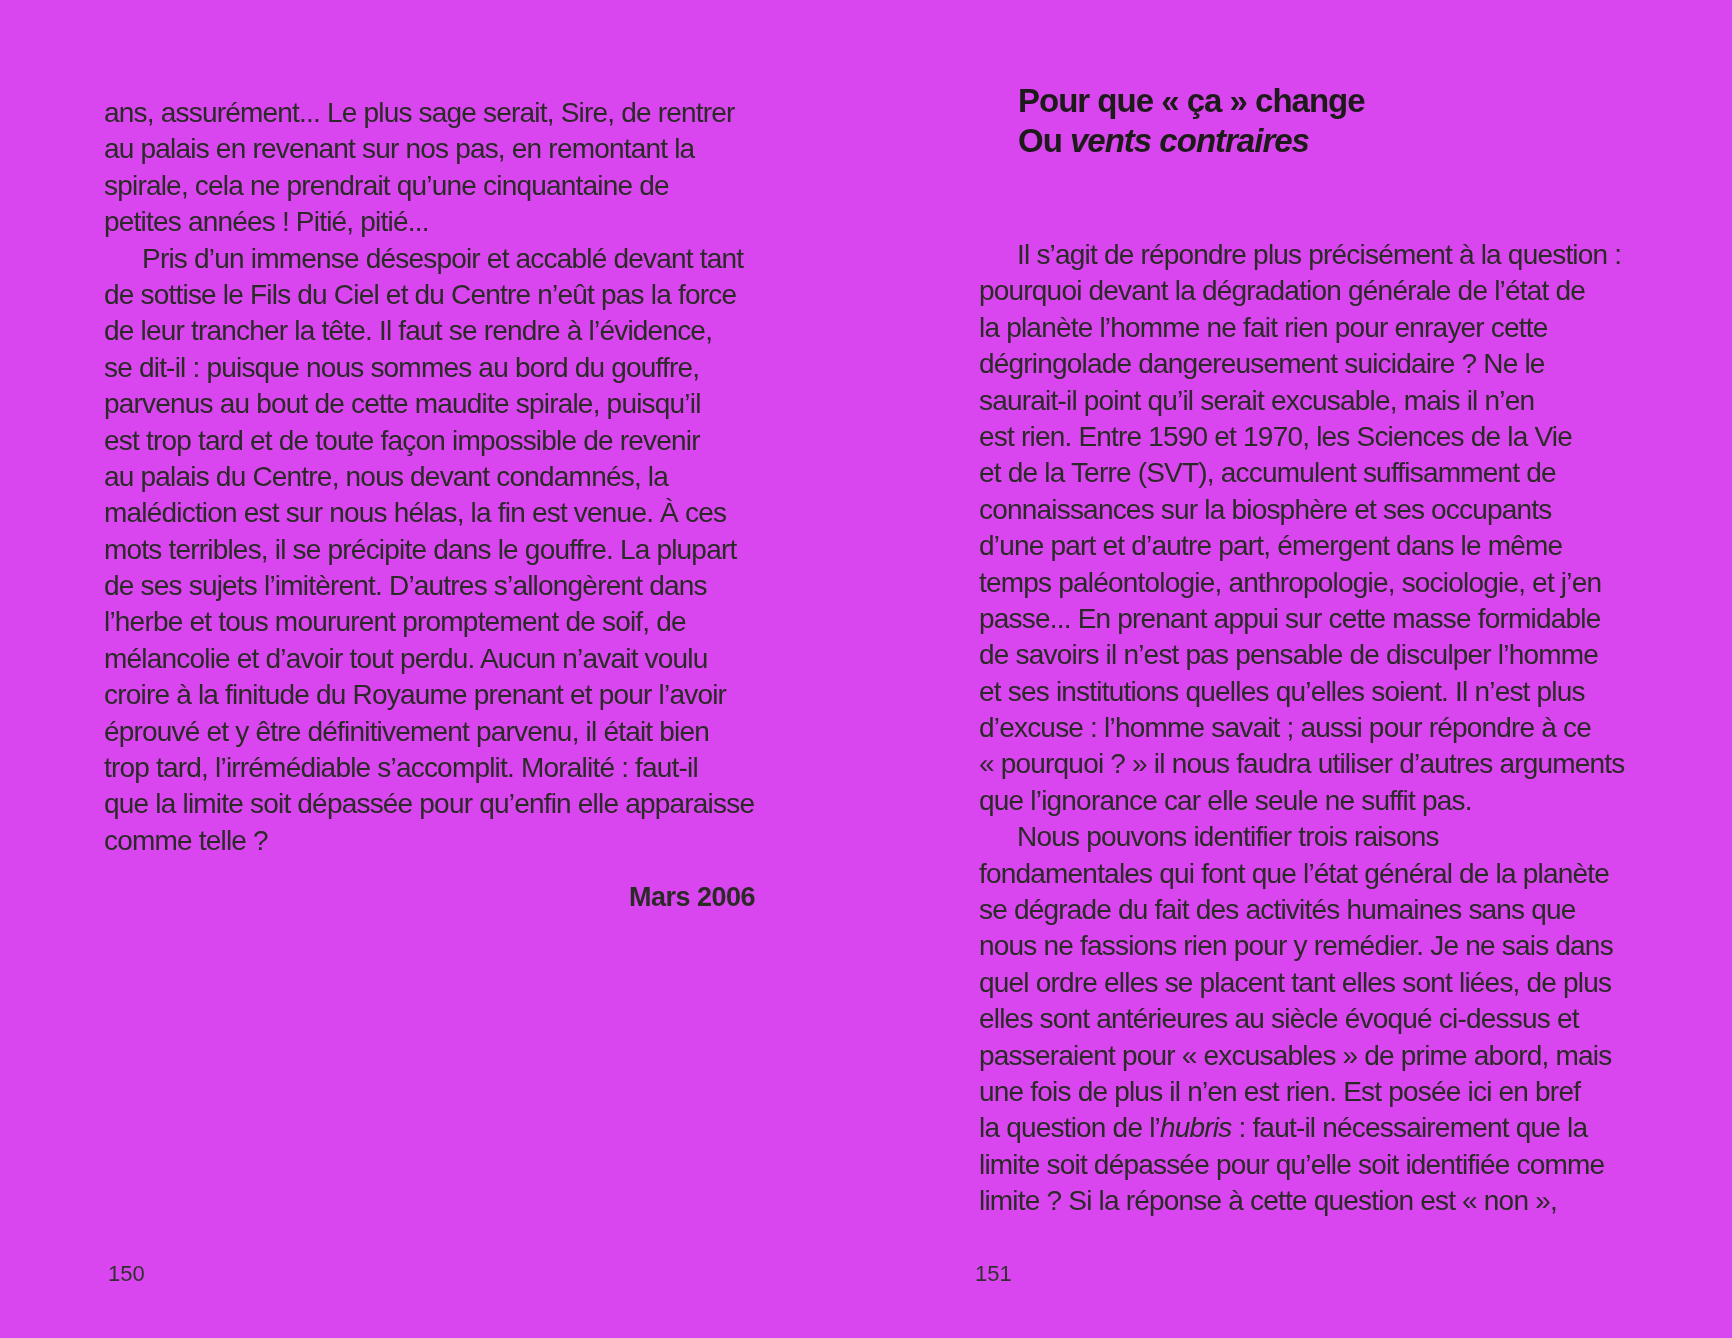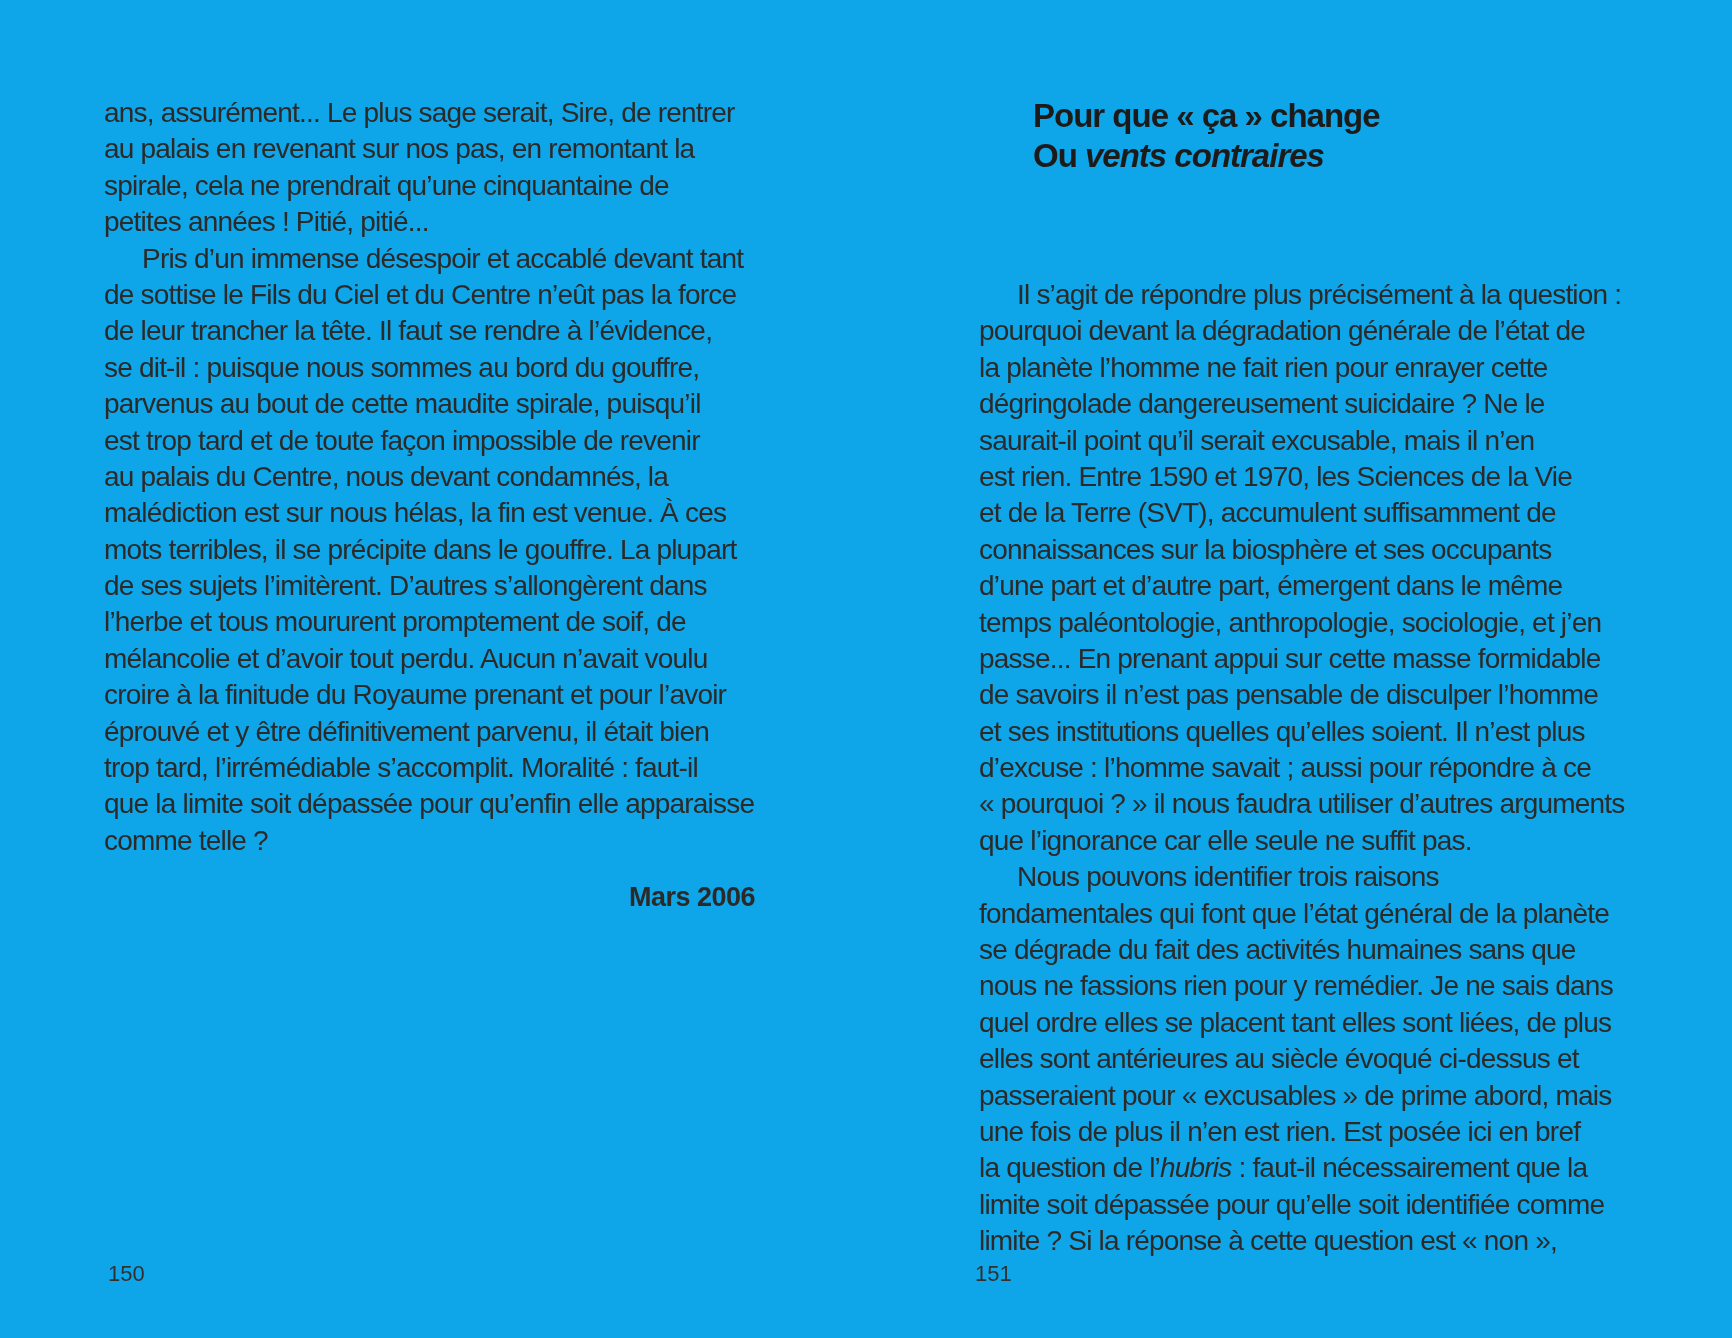--- a/index.html
+++ b/index.html
@@ -11,21 +11,21 @@
     height: 1338px;
     background: #ffffff;
     font-family: "Liberation Sans", "DejaVu Sans", sans-serif;
     color: #2b2a28;
     overflow: hidden;
   }
   .spread {
     position: relative;
     width: 1732px;
     height: 1338px;
-    background: #0ea5e9;
+    background: #d946ef;
   }
   .body-text {
     position: absolute;
     font-size: 28px;
     font-weight: 300;
     letter-spacing: -0.8px;
     line-height: 36.4px;
     color: #2b2a28;
     white-space: nowrap;
   }
@@ -46,34 +46,33 @@
     text-align: right;
     font-size: 27px;
     font-weight: 700;
     letter-spacing: -0.5px;
     color: #2b2a28;
   }
   .chapter-title {
     position: absolute;
     left: 1017px;
     top: 80px;
-    margin: 16px;
+    margin: 1px;
     font-size: 33px;
     font-weight: 600;
     letter-spacing: -1px;
     line-height: 40px;
     color: #1d1b1a;
     white-space: nowrap;
   }
   .chapter-title .title-line { display: block; }
   .right-body {
     left: 979px;
     top: 237px;
     width: 690px;
-    margin-top: 40px;
   }
   .page-number {
     position: absolute;
     top: 1261px;
     font-size: 22px;
     font-weight: 300;
     letter-spacing: 0;
     color: #323130;
   }
   .page-number.left-no  { left: 108px; }

